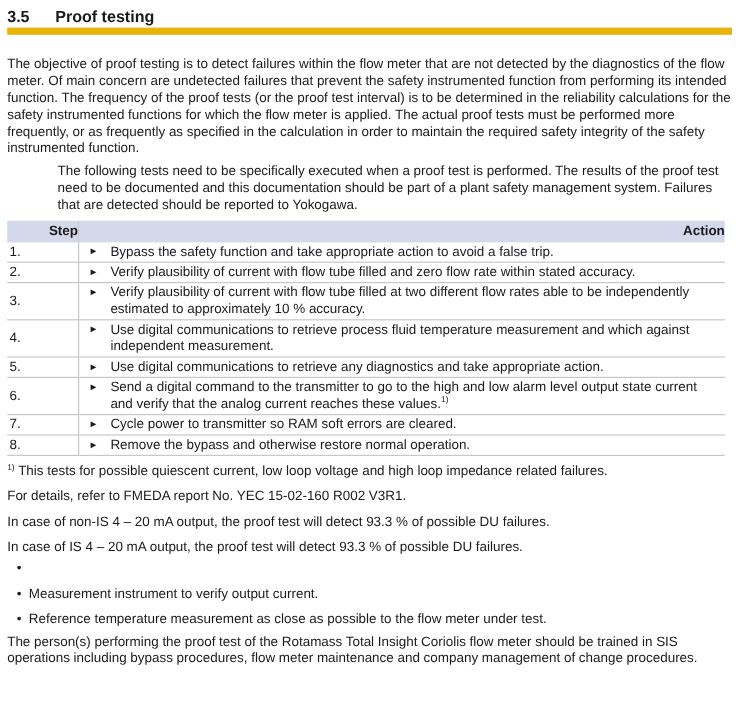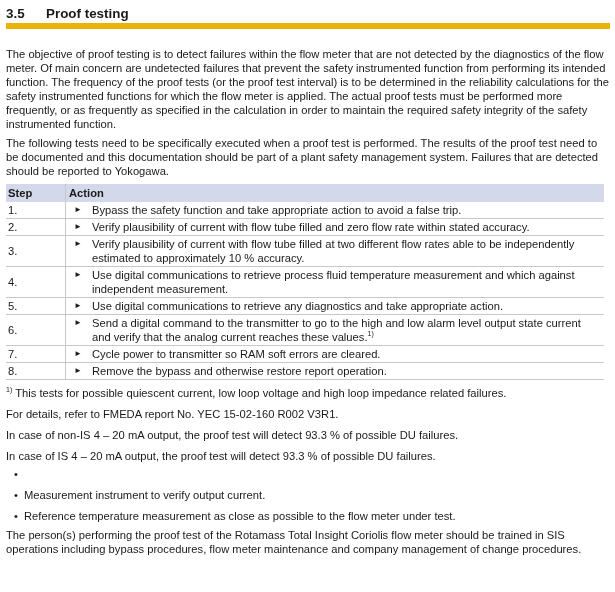--- a/index.html
+++ b/index.html
@@ -12,27 +12,27 @@
     .page { position: absolute; left: 6px; top: 0; width: 604px; }
     .heading {
       margin-top: 5px; height: 18px;
       border-bottom: 6px solid #eab308;
       font-weight: bold; font-size: 13.4px; line-height: 17px;
       display: flex;
     }
     .heading .num { width: 40px; }
     p { margin: 0; }
     .p1 { margin-top: 18px; }
-    .p2 { margin-top: 5px; }
+    .p2 { margin-top: 5px; margin-left: 42px; }
     table.steps {
       margin-top: 6px; width: 598px; border-collapse: collapse;
       font-size: 11.2px;
     }
     table.steps th {
-      background: #d3d9ea; text-align: left; font-weight: bold;
+      background: #d3d9ea; text-align: right; font-weight: bold;
       height: 18px; padding: 0 0 0 2px; line-height: 14px;
     }
     table.steps td {
       border-bottom: 1px solid #c8c8c8; padding: 1px 2px 1px 2px;
       vertical-align: middle; line-height: 14px;
     }
     table.steps tr:first-child th:first-child,
     table.steps td.step { width: 55px; border-right: 1px solid #c8c8c8; }
     table.steps td.step { padding-left: 2px; }
     table.steps td.action { padding-left: 8px; }
@@ -126,21 +126,21 @@
               <span class="arrow">►</span>
               <span><span>Cycle power to transmitter so RAM soft errors are cleared.</span></span>
             </div>
           </td>
         </tr>
         <tr>
           <td class="step">8.</td>
           <td class="action">
             <div class="arrow-row">
               <span class="arrow">►</span>
-              <span><span>Remove the bypass and otherwise restore report operation.</span></span>
+              <span><span>Remove the bypass and otherwise restore normal operation.</span></span>
             </div>
           </td>
         </tr>
       </tbody>
   </table>
 
   <p class="foot"><sup>1)</sup><span> This tests for possible quiescent current, low loop voltage and high loop impedance related failures.</span></p>
   <p class="line">For details, refer to FMEDA report No. YEC 15-02-160 R002 V3R1.</p>
   <p class="line">In case of non-IS 4 – 20 mA output, the proof test will detect 93.3 % of possible DU failures.</p>
   <p class="line">In case of IS 4 – 20 mA output, the proof test will detect 93.3 % of possible DU failures.</p>

